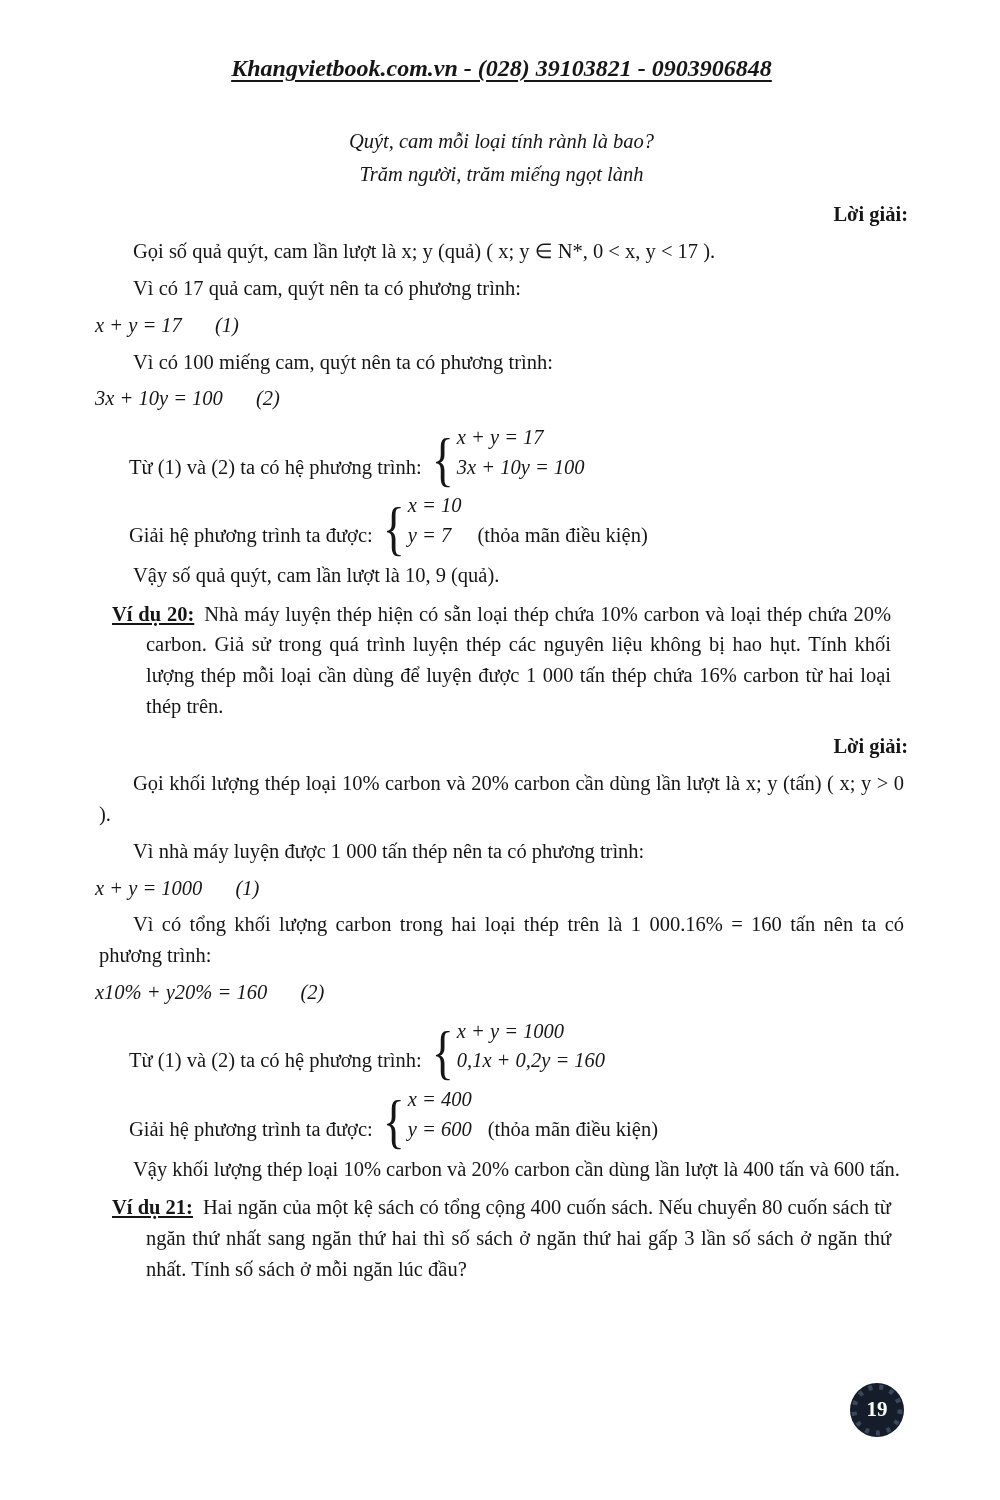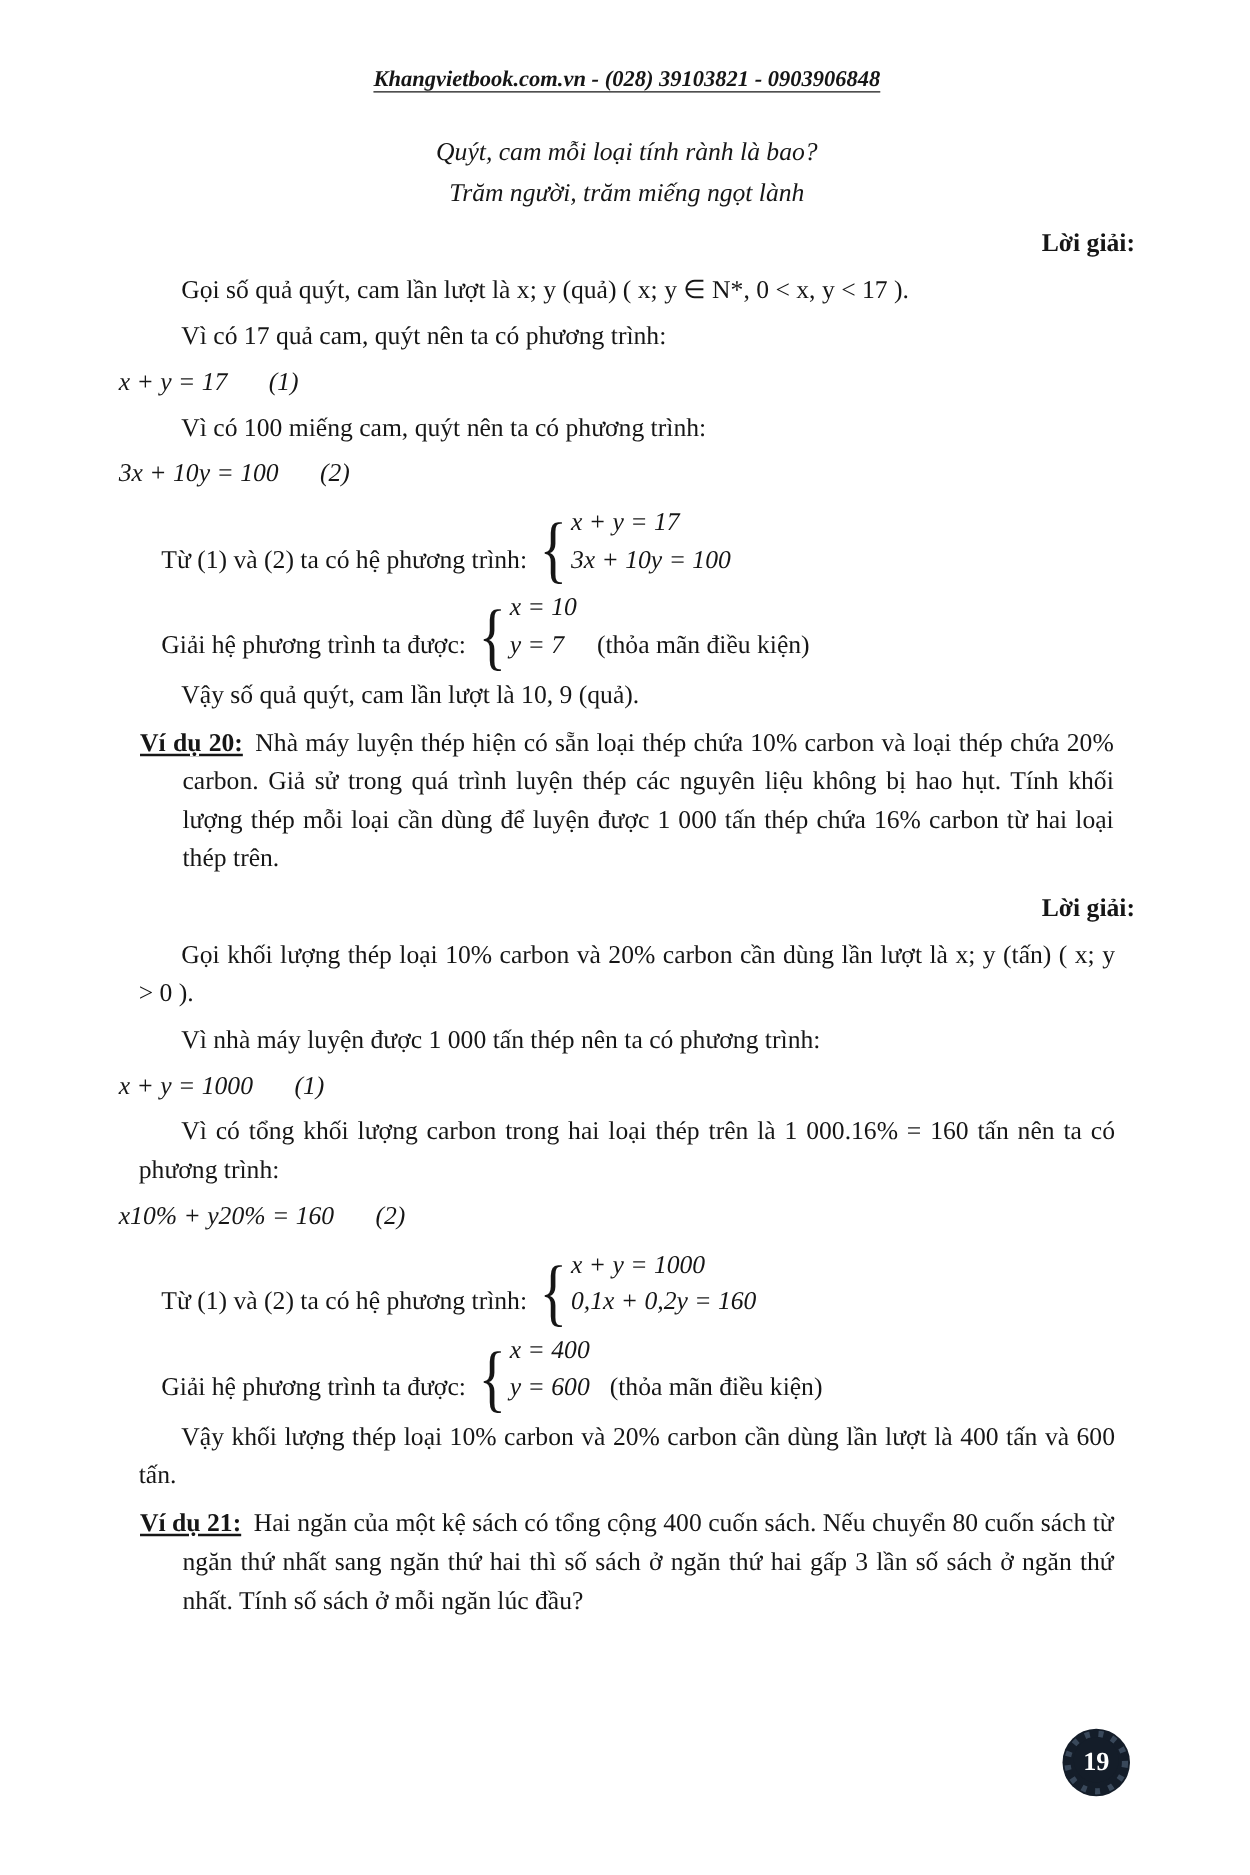--- a/index.html
+++ b/index.html
@@ -15,35 +15,35 @@
     box-sizing: border-box;
     padding: 50px 92px 0 95px;
     font-size: 20.5px;
     line-height: 1.5;
     overflow: hidden;
   }
   .header {
     text-align: center;
     font-weight: bold;
     font-style: italic;
-    font-size: 18px;
-    margin-bottom: 30px;
+    font-size: 24px;
+    margin-bottom: 40px;
   }
   .header-text {
     text-decoration: underline;
     text-underline-offset: 4px;
   }
   .poem { text-align: center; font-style: italic; }
   .poem-line { margin: 2px 0; }
   .center-bold {
     text-align: right;
     font-weight: bold;
     margin: 9px 0 7px 0;
   }
-  .para { margin: 6px 16px; text-align: justify; }
+  .para { margin: 6px 4px; text-align: justify; }
   .indent { text-indent: 34px; }
   .equation { text-align: left; margin: 5px 0; }
   .math { font-style: italic; }
   .eq-tag { margin-left: 28px; font-style: italic; }
   .sysrow {
     display: flex;
     align-items: flex-end;
     margin: 9px 0;
     text-indent: 34px;
   }

